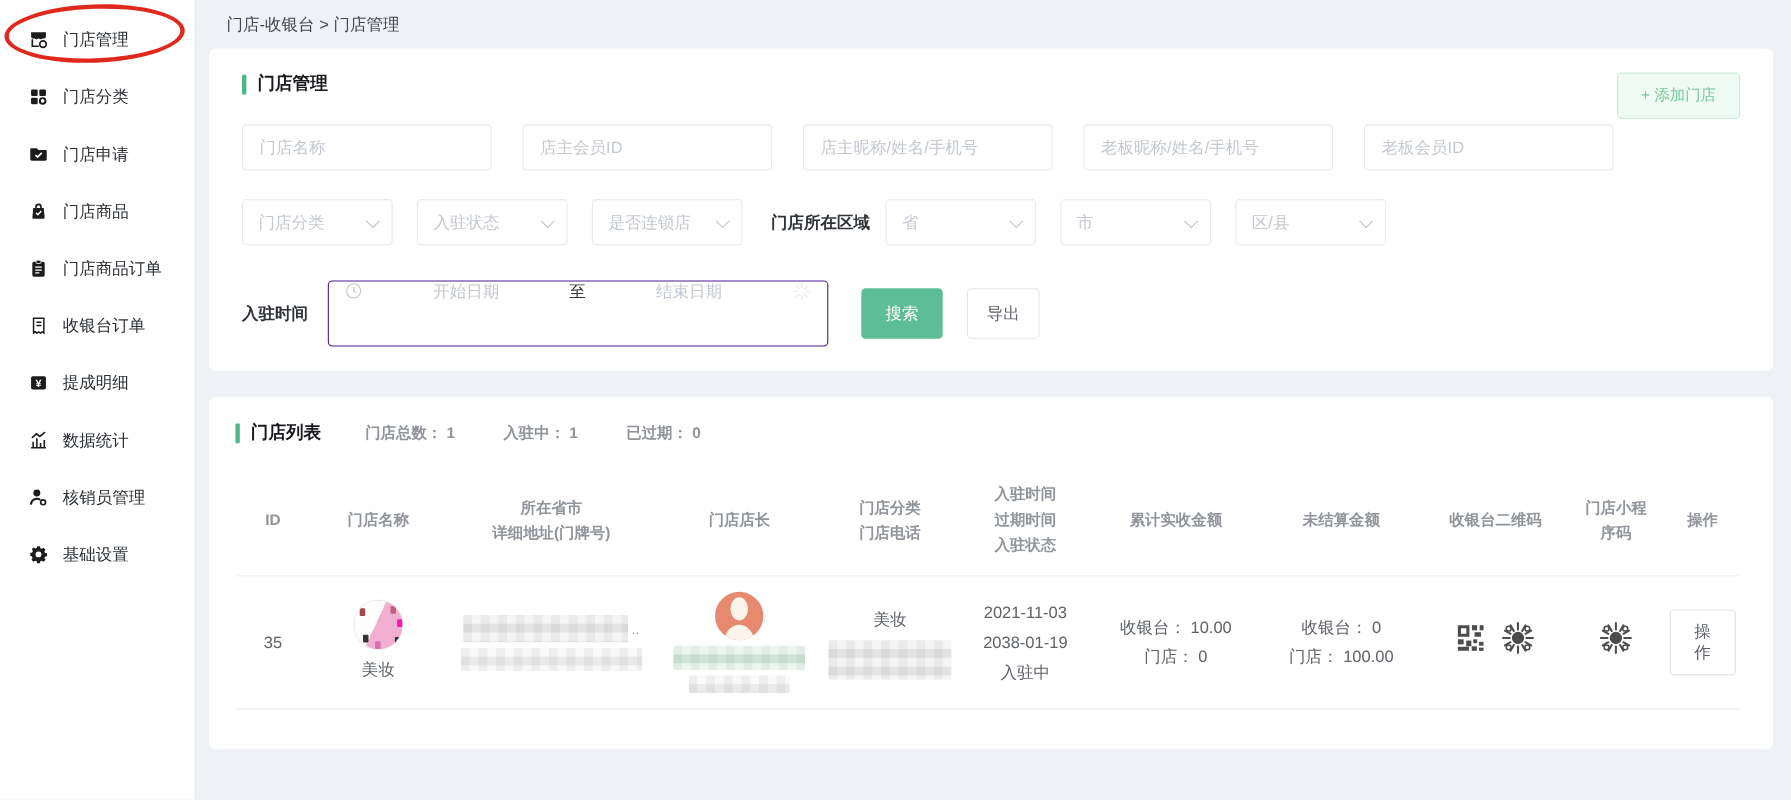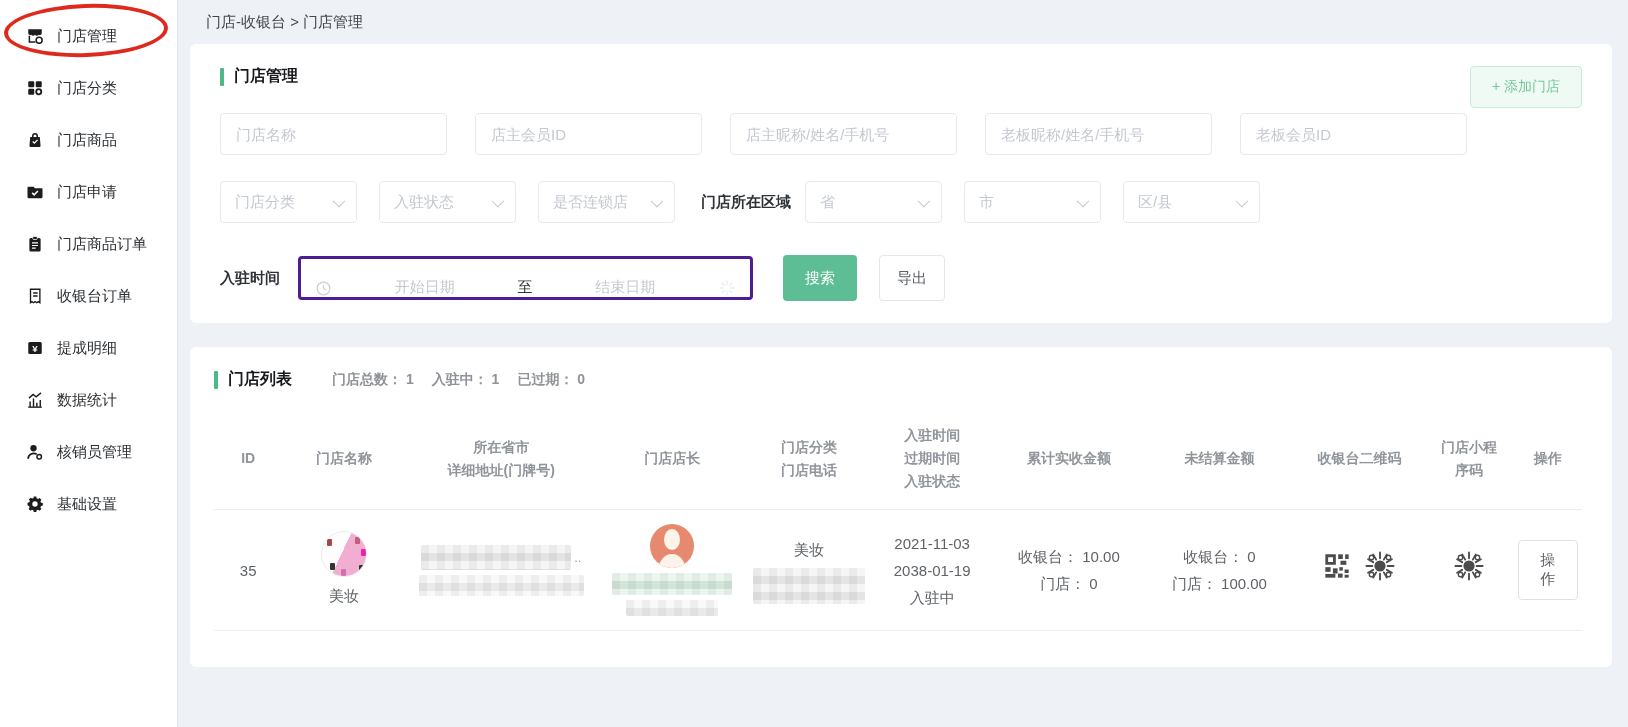--- a/index.html
+++ b/index.html
@@ -59,39 +59,39 @@
     display:flex; align-items:center; justify-content:space-between;
     padding:0 14px; color:#c4c8d0; font-size:15px; cursor:pointer; background:#fff;
   }
   .f-select + .f-select { margin-left:22px; }
   .chev { width:9px; height:9px; border-right:1.5px solid #c0c4cc;
     border-bottom:1.5px solid #c0c4cc; transform:rotate(45deg) translateY(-2px); }
   .region-label { margin:0 14px 0 26px; color:#2f3338; font-size:15px; font-weight:700; }
   .plain-label { color:#2f3338; font-size:15px; font-weight:700; margin-right:18px; }
 
   .date-range {
-    width:455px; height:44px; border:3px solid #4c1d95; border-radius:4px;
-    display:flex; align-items:flex-end; padding:0 14px; background:#fff; cursor:text;
+    width:455px; height:60px; border:1px solid #4c1d95; border-radius:4px;
+    display:flex; align-items:flex-start; padding:0 14px; background:#fff; cursor:text;
   }
   .date-range .clock { width:17px; height:17px; }
   .date-ph { flex:1; text-align:center; color:#c4c8d0; font-size:15px; }
   .date-to { color:#2f3338; font-size:15px; }
   .spinner { width:18px; height:18px; opacity:.55; }
 
   .btn-search {
     margin-left:30px; background:#5dbd94; color:#fff; border:none; border-radius:4px;
     width:74px; height:46px; font-size:15px; cursor:pointer; font-family:inherit;
   }
   .btn-export {
     margin-left:22px; background:#fff; color:#5d6166; border:1px solid #e3e6ec;
     border-radius:4px; width:66px; height:46px; font-size:15px; cursor:pointer; font-family:inherit;
   }
 
   
-  .stats { display:flex; gap:18px; margin-left:30px; }
+  .stats { display:flex; gap:44px; margin-left:30px; }
   .stats span { color:#8f9399; font-weight:700; font-size:14px; }
 
   table { width:100%; border-collapse:collapse; table-layout:fixed; margin-top:18px; }
   thead th {
     color:#90949b; font-weight:700; font-size:14px; padding:16px 4px;
     text-align:center; white-space:pre-line; line-height:1.65; vertical-align:middle;
   }
   tbody td {
     border-top:1px solid #ecEFF4; border-top:1px solid #ecf0f4; border-bottom:1px solid #ecf0f4;
     padding:14px 4px; text-align:center; vertical-align:middle;
@@ -164,35 +164,35 @@
           <rect x="13" y="3" width="8" height="8" rx="1.5"></rect>
           <rect x="3" y="13" width="8" height="8" rx="1.5"></rect>
           <circle cx="17" cy="17" r="3.4" fill="none" stroke="#1c1c1c" stroke-width="2.4"></circle>
         </svg>
       </span>
     <span>门店分类</span>
   </div>
   <div class="side-item">
     <span class="ic">
         <svg viewBox="0 0 24 24">
+          <path fill="#1c1c1c" d="M3 5h7l2 2h9a1 1 0 0 1 1 1v10.5a1.8 1.8 0 0 1-1.8 1.8H3.8A1.8 1.8 0 0 1 2 18.5V6a1 1 0 0 1 1-1z"></path>
+          <path d="M8.3 13.2l2.6 2.6 5-5.2" stroke="#fff" stroke-width="2" fill="none"></path>
+        </svg>
+      </span>
+    <span>门店申请</span>
+  </div>
+  <div class="side-item">
+    <span class="ic">
+        <svg viewBox="0 0 24 24">
           <path fill="#1c1c1c" d="M5.6 8h12.8l1 11.5a1.6 1.6 0 0 1-1.6 1.7H6.2a1.6 1.6 0 0 1-1.6-1.7z"></path>
           <path d="M9 8V6.8a3 3 0 0 1 6 0V8" stroke="#1c1c1c" stroke-width="2" fill="none"></path>
           <path d="M9 14l2.2 2.2 4.2-4.4" stroke="#fff" stroke-width="1.8" fill="none"></path>
         </svg>
       </span>
     <span>门店商品</span>
-  </div>
-  <div class="side-item">
-    <span class="ic">
-        <svg viewBox="0 0 24 24">
-          <path fill="#1c1c1c" d="M3 5h7l2 2h9a1 1 0 0 1 1 1v10.5a1.8 1.8 0 0 1-1.8 1.8H3.8A1.8 1.8 0 0 1 2 18.5V6a1 1 0 0 1 1-1z"></path>
-          <path d="M8.3 13.2l2.6 2.6 5-5.2" stroke="#fff" stroke-width="2" fill="none"></path>
-        </svg>
-      </span>
-    <span>门店申请</span>
   </div>
   <div class="side-item">
     <span class="ic">
         <svg viewBox="0 0 24 24">
           <rect x="4.5" y="4" width="15" height="18" rx="2" fill="#1c1c1c"></rect>
           <rect x="9" y="2" width="6" height="4" rx="1.2" fill="#1c1c1c" stroke="#fff" stroke-width="1"></rect>
           <path d="M8 10.5h8M8 14h8M8 17.5h5" stroke="#fff" stroke-width="1.6"></path>
         </svg>
       </span>
     <span>门店商品订单</span>

